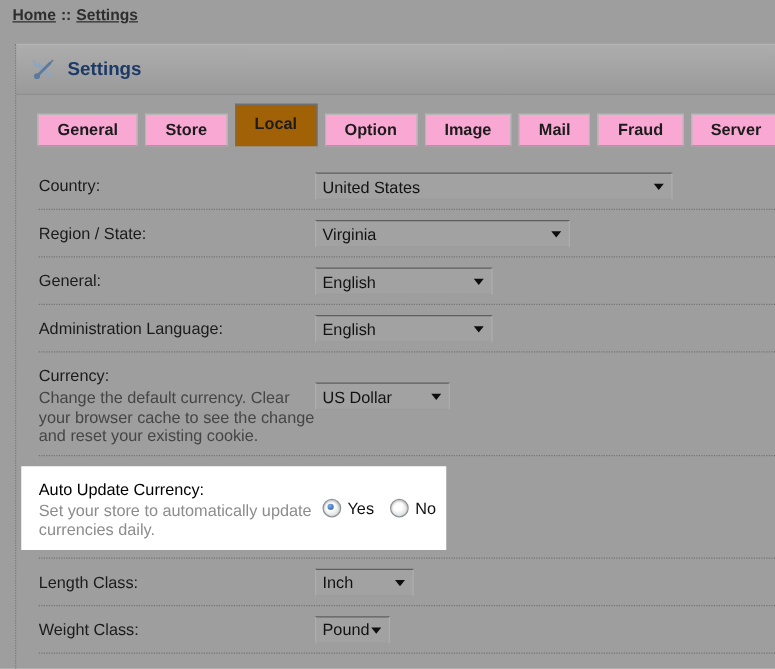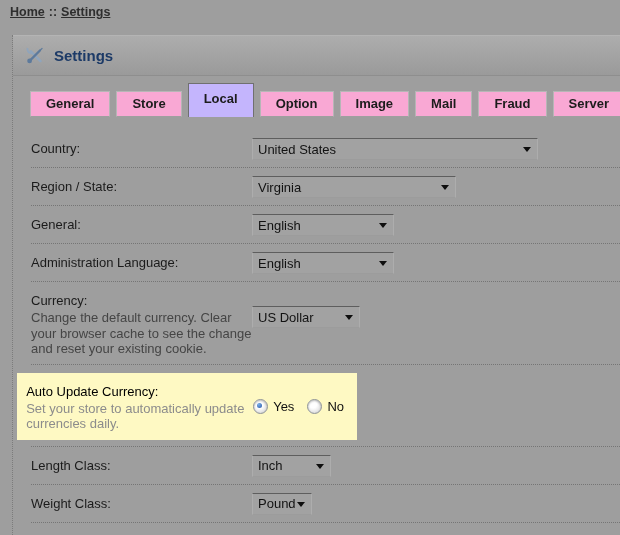--- a/index.html
+++ b/index.html
@@ -21,21 +21,21 @@
   }
   .panel-heading .title{font-size:15px;font-weight:bold;color:#1c3a67;margin-left:9px;}
   
   .tabbar{display:flex;align-items:flex-end;padding:7px 0 0 17px;height:34px;}
   .tab{
     background:#f9a8d4;border:1px solid #b6b6b6;border-bottom-color:#9f9f9f;
     padding:0 15px;height:24px;line-height:24px;font-weight:bold;font-size:13px;
     margin-right:6px;color:#1c1c1c;cursor:pointer;white-space:nowrap;
   }
   .tab.active{
-    background:#c4b5fd;border-color:#707070;border-bottom:none;
+    background:#a16207;border-color:#707070;border-bottom:none;
     height:33px;line-height:30px;
   }
   
   .content{padding:13px 0 0 18px;}
   .frow{display:flex;border-bottom:1px dotted #757575;padding:8px 0 7px 0;}
   .flabel{width:221px;flex:none;padding-top:3px;line-height:15px;}
   .fhelp{color:#454545;line-height:15.5px;margin-top:2px;}
   .sel{
     box-sizing:border-box;height:22px;position:relative;display:flex;align-items:center;
     background:#a2a2a2;color:#121212;padding:0 20px 0 5px;cursor:pointer;
@@ -43,22 +43,22 @@
   }
   .sel .arrow{
     position:absolute;right:6px;top:8px;width:0;height:0;
     border-left:4px solid transparent;border-right:4px solid transparent;
     border-top:5px solid #0e0e0e;
   }
   .mt16{margin-top:16px;}
   
   .hl-row{border-bottom:1px dotted #757575;padding:8px 0 6px 0;}
   .spotlight{
-    background:#fef9c3;margin-left:-14px;width:340px;box-sizing:border-box;
-    padding:8px 0 8px 14px;display:flex;justify-content:flex-end;
+    background:#ffffff;margin-left:-14px;width:340px;box-sizing:border-box;
+    padding:8px 0 8px 14px;display:flex;
   }
   .spotlight .flabel{width:222px;color:#000;}
   .spotlight .fhelp{color:#8c8c8c;}
   .radio-col{display:flex;align-items:center;align-self:center;padding-left:5px;}
   .radio{
     width:13px;height:13px;border-radius:50%;flex:none;cursor:pointer;
     background:radial-gradient(circle at 40% 35%,#ffffff 0 30%,#d9d9d9 85%);
     border:1px solid #8e9398;box-shadow:inset 0 1px 2px rgba(0,0,0,.25);
   }
   .radio.checked::after{

